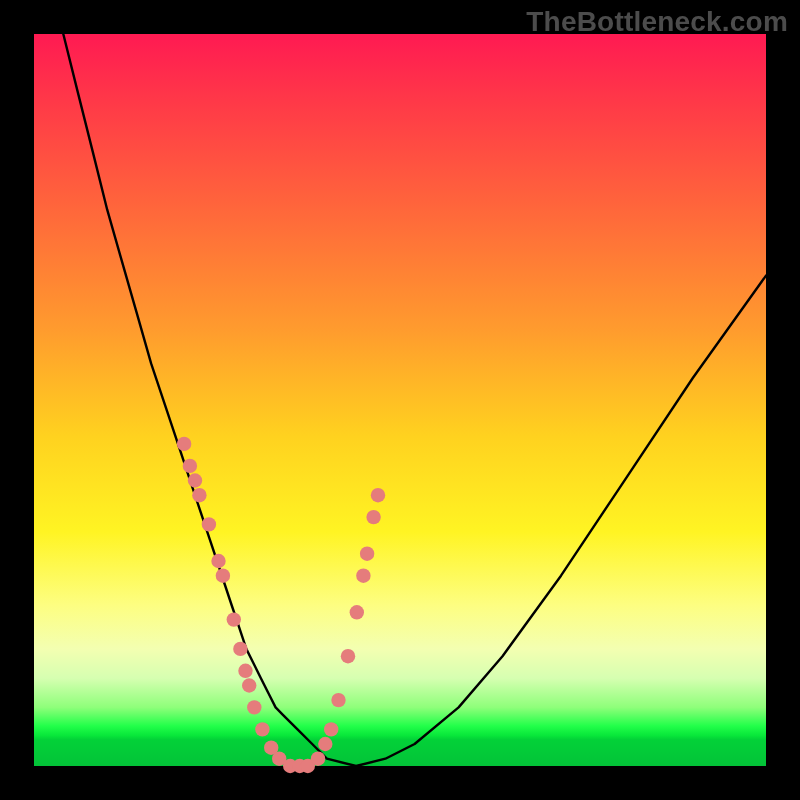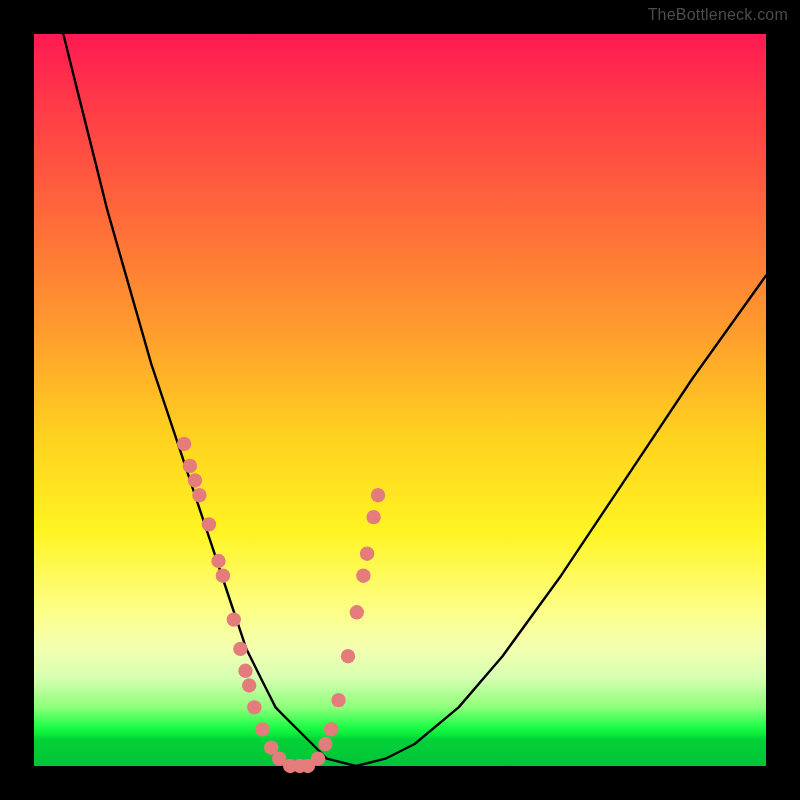--- a/index.html
+++ b/index.html
@@ -41,22 +41,22 @@
       #08e83a 95.8%,
       #03d138 96.4%,
       #03c338 100%
     );
   }
   .watermark {
     position: absolute;
     top: 6px;
     right: 12px;
     color: #4c4c4c;
-    font-size: 16px;
-    font-weight: 400;
+    font-size: 28px;
+    font-weight: 700;
     letter-spacing: 0.2px;
     user-select: none;
   }
   svg.curve {
     position: absolute;
     left: 0;
     top: 0;
     width: 732px;
     height: 732px;
     overflow: visible;

